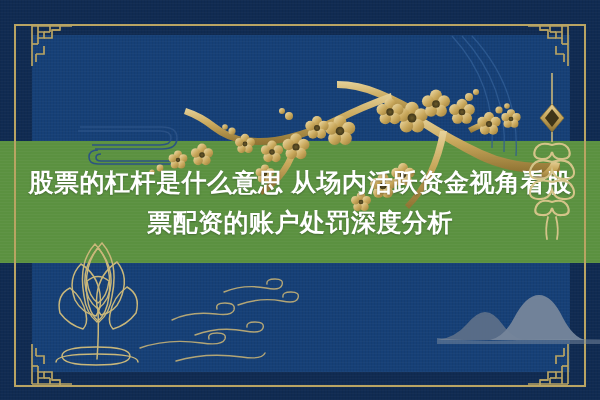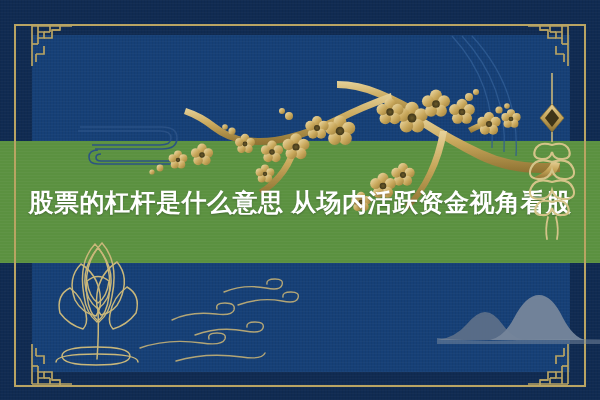--- a/index.html
+++ b/index.html
@@ -402,15 +402,16 @@
     </g>
   </svg>
 
   <div class="frame-line frame-top"></div>
   <div class="frame-line frame-bottom"></div>
   <div class="frame-line frame-left"></div>
   <div class="frame-line frame-right"></div>
 
   <div class="title-wrap">
     <div class="title-line">股票的杠杆是什么意思 从场内活跃资金视角看股</div>
+    <div class="title-line">票配资的账户处罚深度分析</div>
   </div>
 
 </div>
 
 </body></html>

